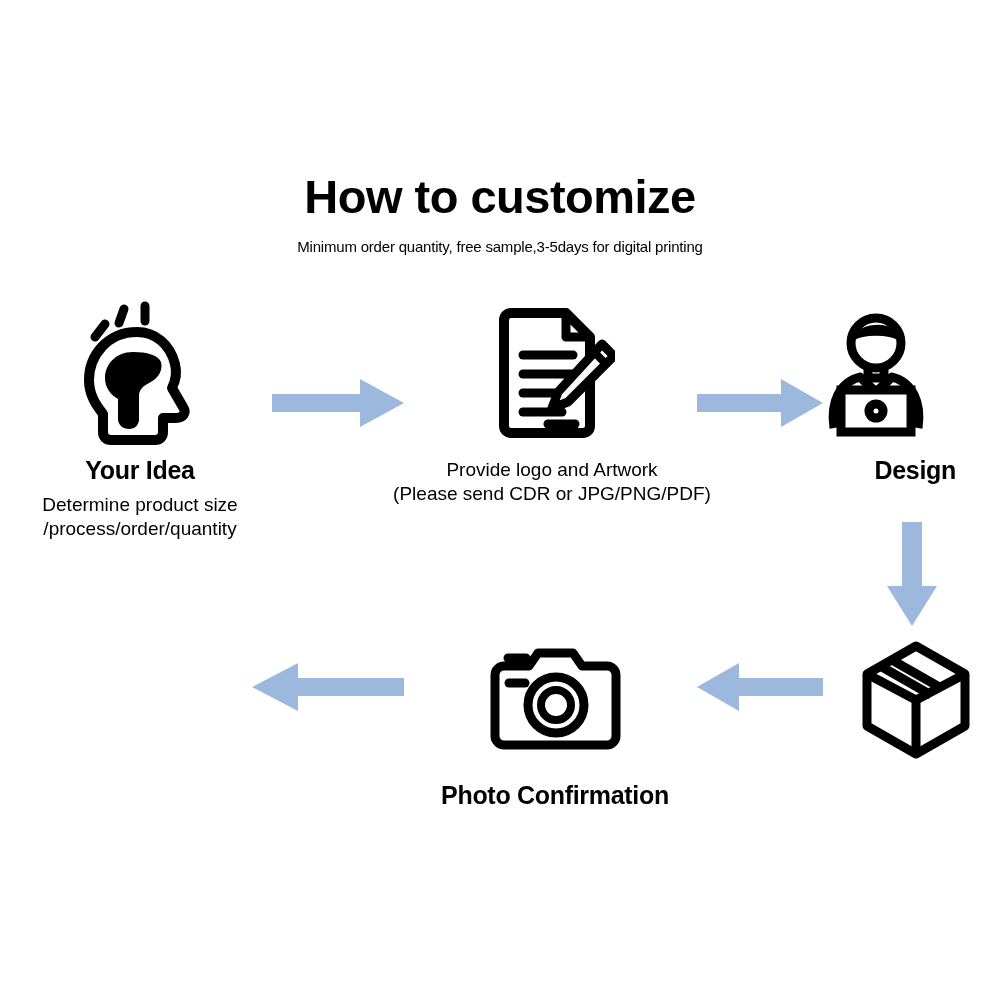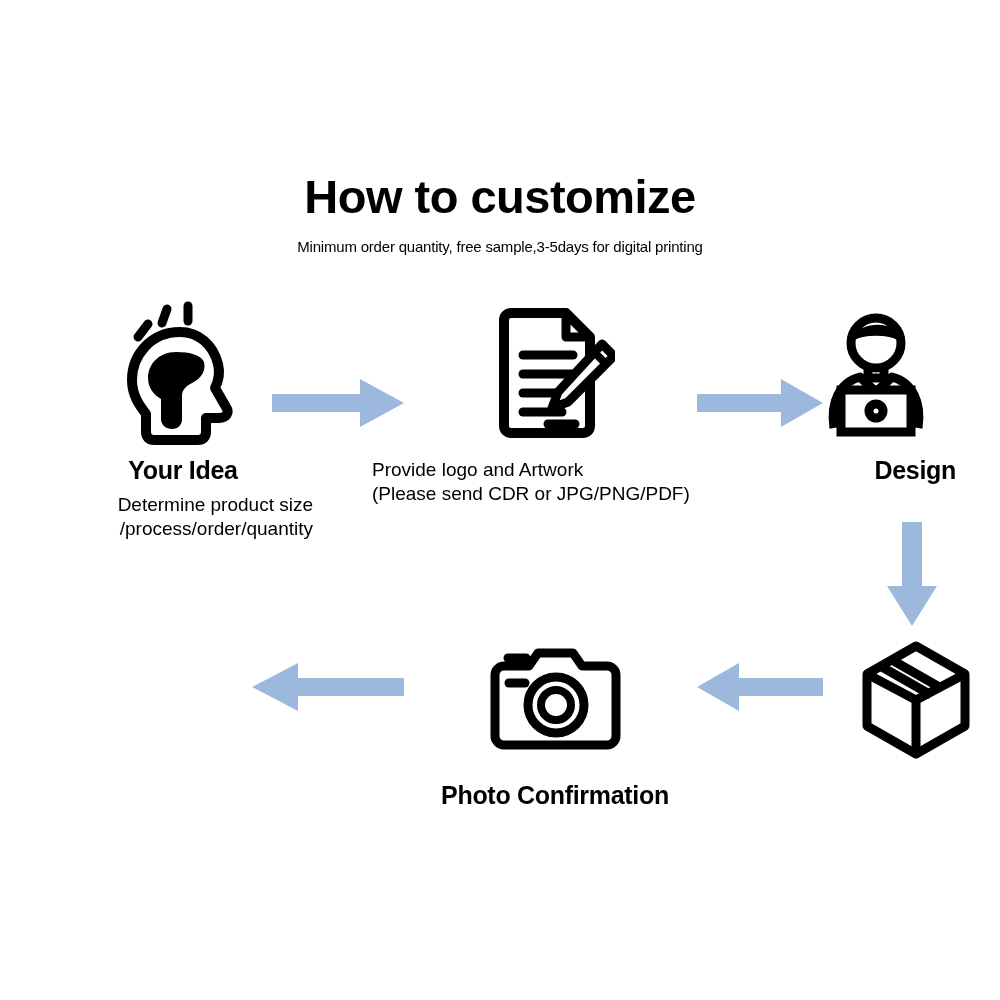--- a/index.html
+++ b/index.html
@@ -61,25 +61,25 @@
     letter-spacing: -0.3px;
     margin-top: 6px;
     white-space: nowrap;
   }
   .step-desc {
     font-size: 19px;
     line-height: 1.28;
     margin-top: 8px;
     white-space: pre-line;
   }
-  .desc-left { text-align: right; }
-  .desc-center { text-align: left; }
-
-  
-  #step-idea      { left: 10px;  top: 300px;  width: 260px; margin-left: 43px; }
+  .desc-left { text-align: center; }
+  .desc-center { text-align: center; }
+
+  
+  #step-idea      { left: 10px;  top: 300px;  width: 260px; }
   #step-logo      { left: 372px; top: 300px;  width: 360px; }
   #step-design    { left: 796px; top: 300px;  width: 160px; text-align: right; }
   
   #step-specimen  { left: 836px; top: 625px;  width: 160px; }
   #step-photo     { left: 390px; top: 625px;  width: 330px; }
   #step-sendout   { left: 30px;  top: 625px;  width: 230px; }
 
   
   .arrow {
     position: absolute;

